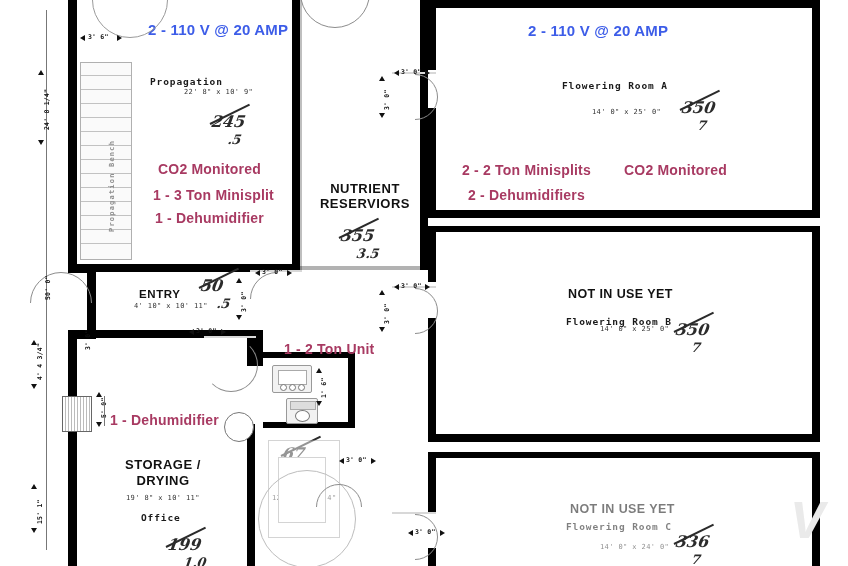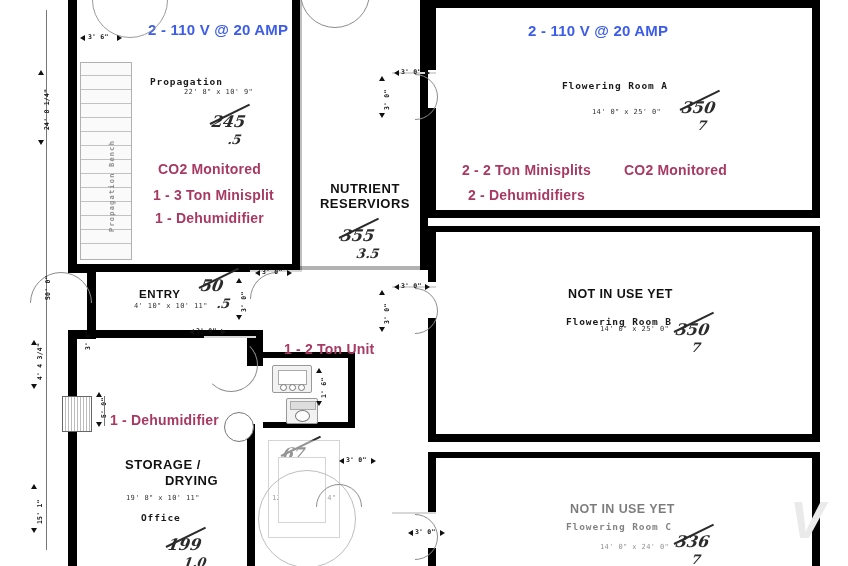--- a/index.html
+++ b/index.html
@@ -190,21 +190,21 @@
   <div class="entryname" style="left:139px;top:288px;">ENTRY</div>
   <div class="roomdim" style="left:134px;top:302px;">4' 10" x 10' 11"</div>
   <div class="hand" style="left:201px;top:276px;">
     <span class="num">50</span>
     <span class="bar"></span>
     <span class="den">.5</span>
   </div>
 
   <div class="equip" style="left:110px;top:412px;">1 - Dehumidifier</div>
   <div class="bigname" style="left:108px;top:457px;width:110px;">STORAGE /</div>
-  <div class="bigname" style="left:108px;top:473px;width:110px;text-align:right;">DRYING</div>
+  <div class="bigname" style="left:108px;top:473px;width:110px;">DRYING</div>
   <div class="roomdim" style="left:126px;top:494px;">19' 8" x 10' 11"</div>
   <div class="roomname" style="left:141px;top:512px;">Office</div>
   <div class="hand" style="left:168px;top:535px;">
     <span class="num">199</span>
     <span class="bar"></span>
     <span class="den">1.0</span>
   </div>
 
   <div class="equip" style="left:284px;top:341px;">1 - 2 Ton Unit</div>
   <div class="roomdim" style="left:272px;top:494px;">12' 7" x 5' 4"</div>

